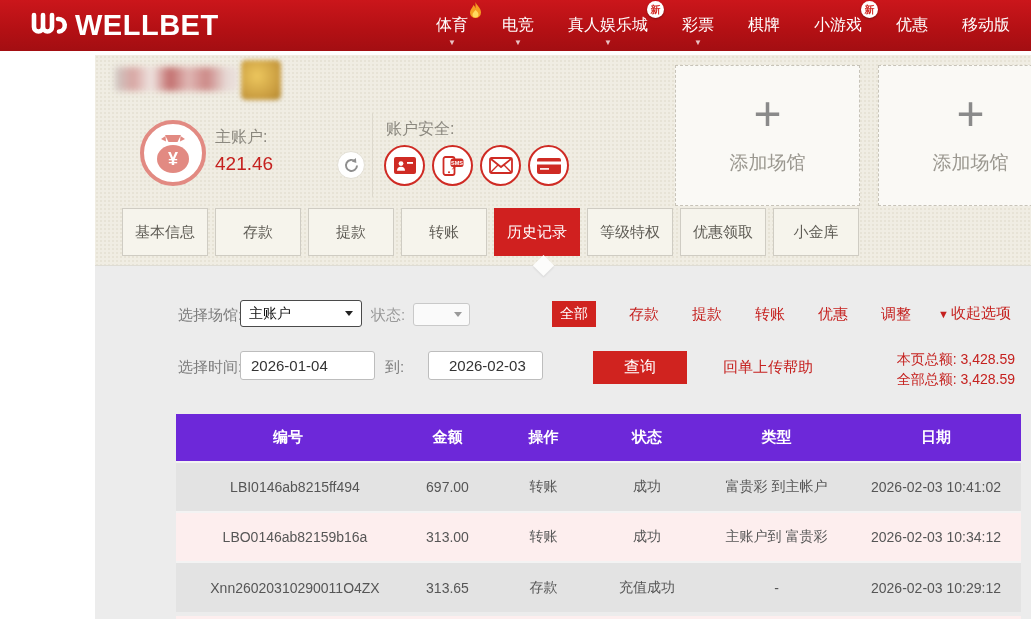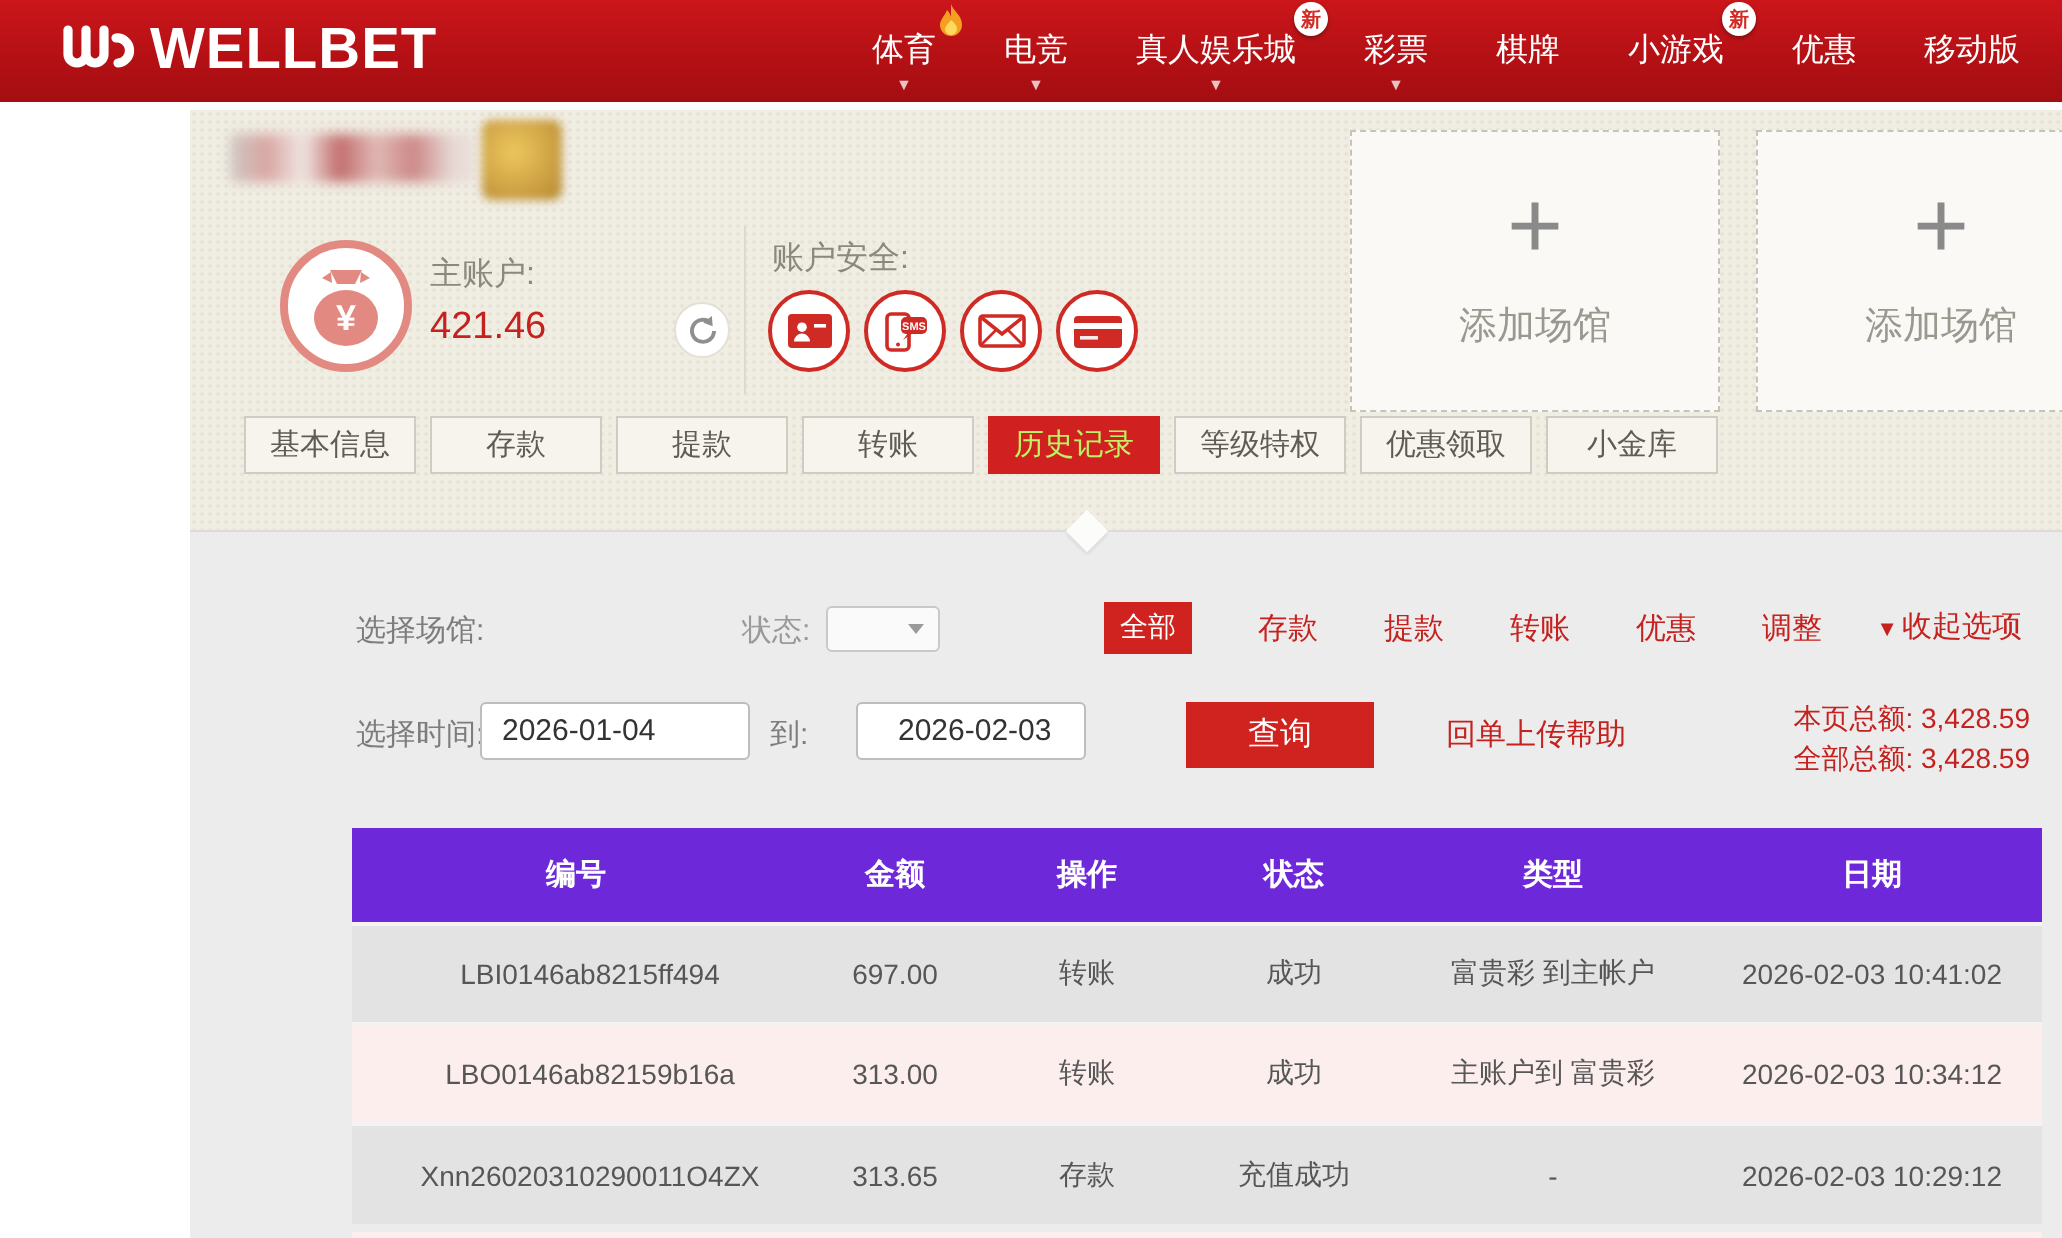--- a/index.html
+++ b/index.html
@@ -56,23 +56,23 @@
     display:flex; align-items:center; justify-content:center; cursor:pointer; }
   .venue-card {
     position:absolute; top:10px; width:185px; height:141px; background:#faf9f5;
     border:1px dashed #c7c3b8; display:flex; flex-direction:column; align-items:center;
     justify-content:center; gap:16px; cursor:pointer;
   }
   .vc1 { left:580px; } .vc2 { left:783px; }
   .plus { font-size:48px; color:#8a8a8a; line-height:0.8; font-weight:400; }
   .venue-label { font-size:19px; color:#9b9890; }
   .tabs { position:absolute; left:27px; top:153px; display:flex; gap:7px; }
-  .tab { width:86px; height:29px; background:#f6f4ec; border:1px solid #cfccc3; color:#5f5c55;
+  .tab { width:86px; height:48px; background:#f6f4ec; border:1px solid #cfccc3; color:#5f5c55;
     font-size:15px; display:flex; align-items:center; justify-content:center; cursor:pointer; }
-  .tab.active { background:#d0201f; border-color:#d0201f; color:#bef264; }
+  .tab.active { background:#d0201f; border-color:#d0201f; color:#ffffff; }
   .diamond { position:absolute; left:536px; top:258px; width:15px; height:15px; background:#fcfcfb;
     transform:rotate(45deg); box-shadow:1px 1px 2px rgba(0,0,0,.08); z-index:2; }
   
   .content { position:absolute; left:95px; top:265px; right:0; bottom:0; background:#ececec; border-top:1px solid #dedcd4; }
   .flabel { position:absolute; color:#7d7d7d; font-size:15px; }
   .lbl-venue { left:83px; top:40px; }
   .venue-select { position:absolute; left:145px; top:34px; width:122px; height:27px; background:#fff;
     border:1px solid #4a4a4a; border-radius:3px; display:flex; align-items:center;
     justify-content:space-between; padding:0 8px; font-size:14px; color:#111; cursor:pointer; }
   .sel-caret { width:0; height:0; border-left:4px solid transparent; border-right:4px solid transparent;
@@ -243,20 +243,24 @@
       <div class="tab">优惠领取</div>
       <div class="tab">小金库</div>
     </div>
   </section>
 
   <div class="diamond"></div>
 
   <main class="content">
 
     <span class="flabel lbl-venue">选择场馆:</span>
+    <div class="venue-select">
+      <span>主账户</span>
+      <span class="sel-caret"></span>
+    </div>
     <span class="flabel lbl-status">状态:</span>
     <div class="status-select">
       <span class="sel-caret gray"></span>
     </div>
 
     <div class="type-tabs">
       <button class="type-all">全部</button>
       <span class="type-opt">存款</span>
       <span class="type-opt">提款</span>
       <span class="type-opt">转账</span>

